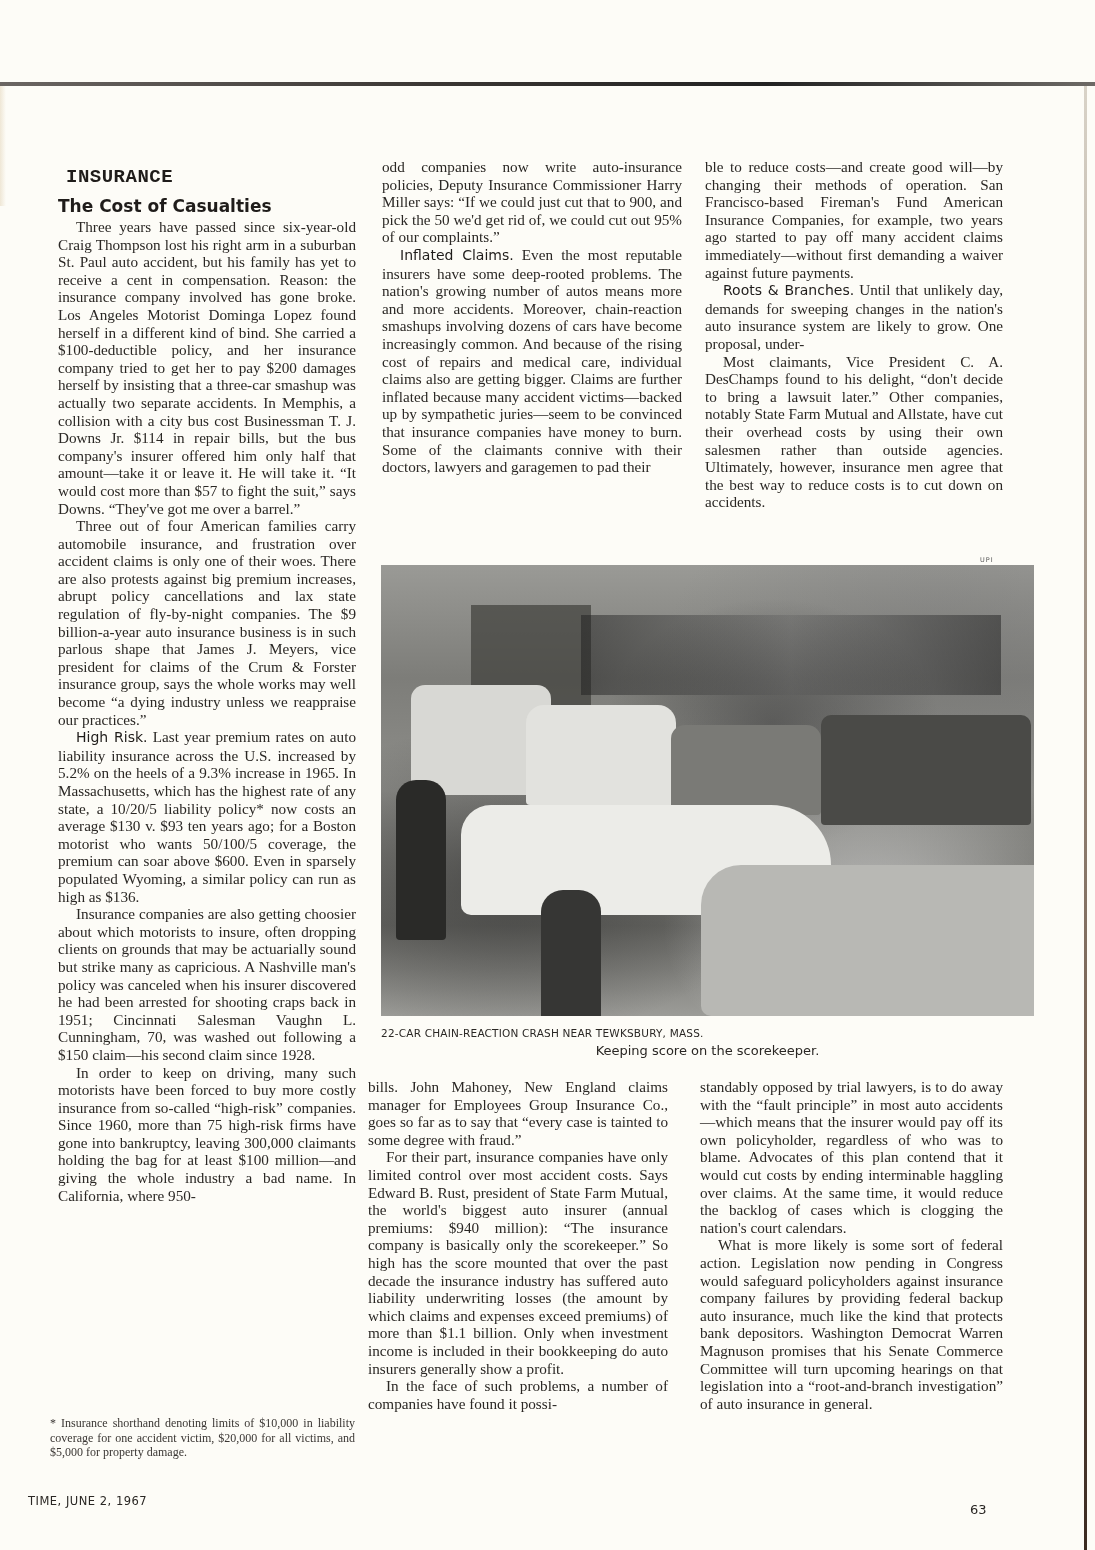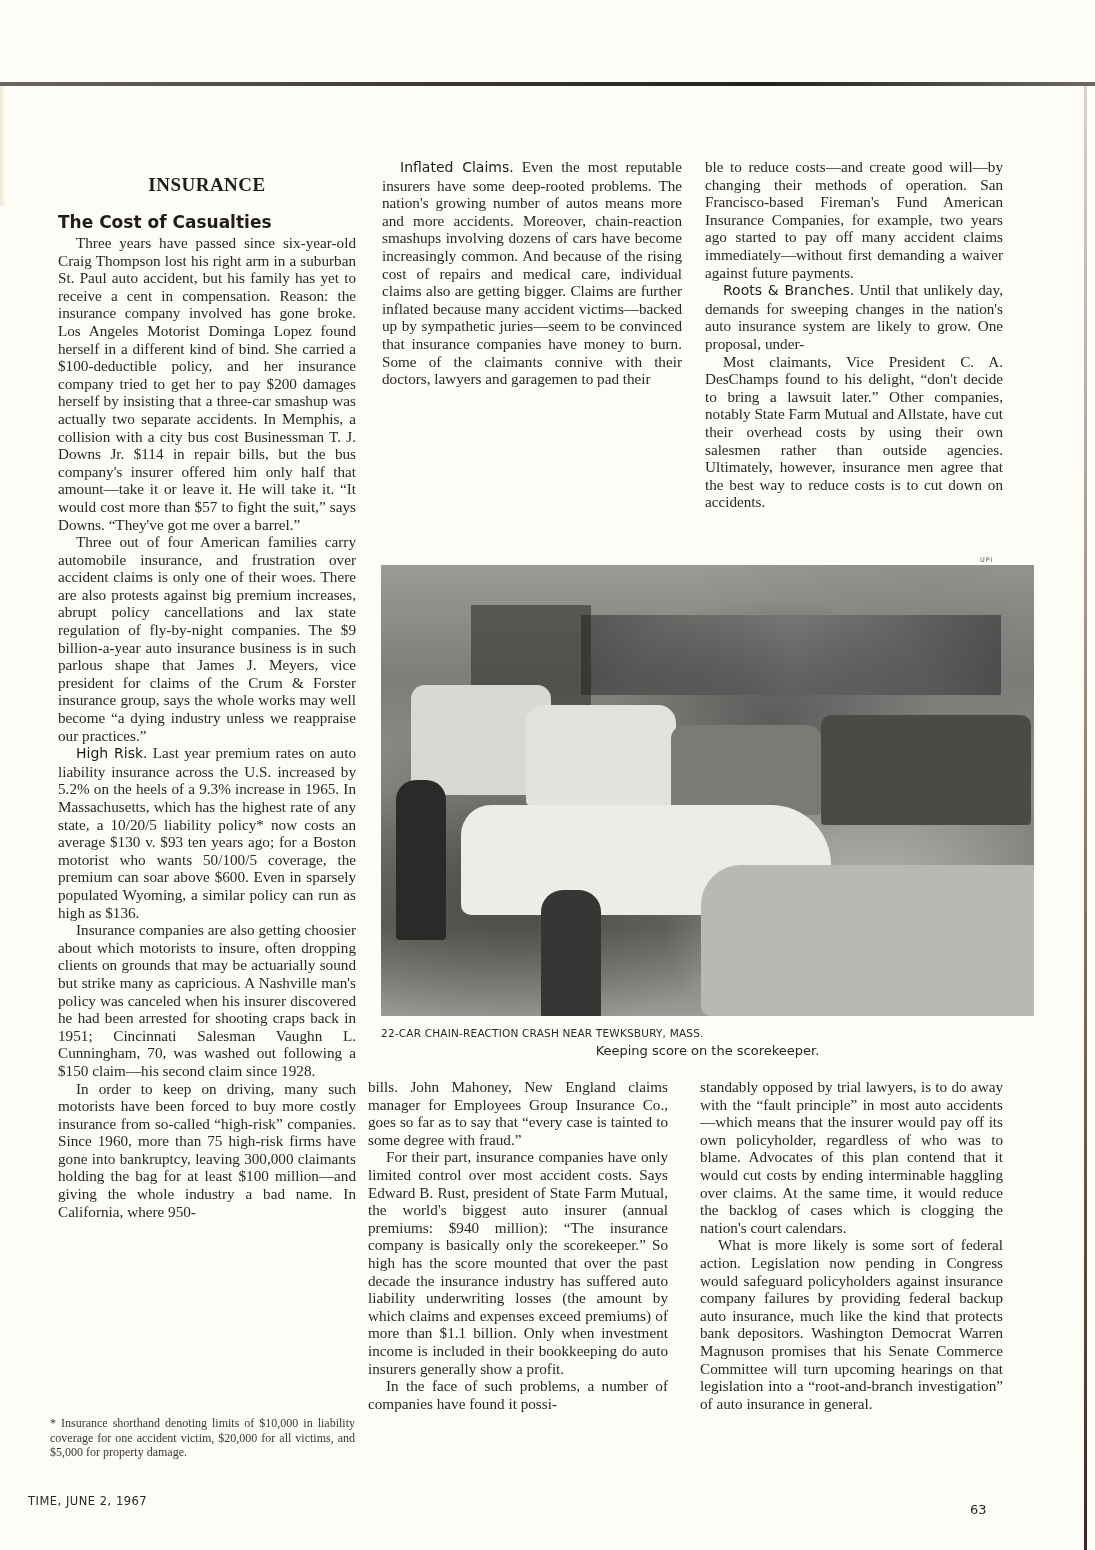--- a/index.html
+++ b/index.html
@@ -24,22 +24,22 @@
     .col {
       position: absolute;
       font-size: 15.2px;
       line-height: 17.6px;
       text-align: justify;
       hyphens: manual;
     }
     .col p { margin: 0; text-indent: 18px; }
     .col p.noindent { text-indent: 0; }
     .section-title {
-      font-family: Liberation Serif, serif; font-size: 19px; letter-spacing: 0.5px;
-      text-align: center; margin: 16px; line-height: 22px; color: #1f1c1a;
+      font-family: Liberation Mono, monospace; font-size: 19px; letter-spacing: 0.5px;
+      margin: 8px; line-height: 22px; color: #1f1c1a;
     }
     .headline {
       font-family: "DejaVu Sans", sans-serif; font-size: 17px; margin: 2px 0 2px 0;
       line-height: 20px; color: #1f1c1a; text-indent: 0;
     }
     .runin { font-family: "DejaVu Sans", sans-serif; font-size: 14px; color: #1f1c1a; }
     .footnote {
       position: absolute; left: 50px; top: 1416px; width: 305px;
       font-size: 12px; line-height: 14.6px; text-align: justify; color: #3a3633;
     }
@@ -87,20 +87,21 @@
   <h2 class="section-title">INSURANCE</h2>
   <h1 class="headline">The Cost of Casualties</h1>
   <p>Three years have passed since six-year-old Craig Thompson lost his right arm in a suburban St. Paul auto accident, but his family has yet to receive a cent in compensation. Reason: the insurance company involved has gone broke. Los Angeles Motorist Dominga Lopez found herself in a different kind of bind. She carried a $100-deductible policy, and her insurance company tried to get her to pay $200 damages herself by insisting that a three-car smashup was actually two separate accidents. In Memphis, a collision with a city bus cost Businessman T. J. Downs Jr. $114 in repair bills, but the bus company's insurer offered him only half that amount—take it or leave it. He will take it. “It would cost more than $57 to fight the suit,” says Downs. “They've got me over a barrel.”</p>
   <p>Three out of four American families carry automobile insurance, and frustration over accident claims is only one of their woes. There are also protests against big premium increases, abrupt policy cancellations and lax state regulation of fly-by-night companies. The $9 billion-a-year auto insurance business is in such parlous shape that James J. Meyers, vice president for claims of the Crum &amp; Forster insurance group, says the whole works may well become “a dying industry unless we reappraise our practices.”</p>
   <p><span class="runin">High Risk.</span><span> Last year premium rates on auto liability insurance across the U.S. increased by 5.2% on the heels of a 9.3% increase in 1965. In Massachusetts, which has the highest rate of any state, a 10/20/5 liability policy* now costs an average $130 v. $93 ten years ago; for a Boston motorist who wants 50/100/5 coverage, the premium can soar above $600. Even in sparsely populated Wyoming, a similar policy can run as high as $136.</span></p>
   <p>Insurance companies are also getting choosier about which motorists to insure, often dropping clients on grounds that may be actuarially sound but strike many as capricious. A Nashville man's policy was canceled when his insurer discovered he had been arrested for shooting craps back in 1951; Cincinnati Salesman Vaughn L. Cunningham, 70, was washed out following a $150 claim—his second claim since 1928.</p>
   <p>In order to keep on driving, many such motorists have been forced to buy more costly insurance from so-called “high-risk” companies. Since 1960, more than 75 high-risk firms have gone into bankruptcy, leaving 300,000 claimants holding the bag for at least $100 million—and giving the whole industry a bad name. In California, where 950-</p>
 </div>
 
 <div class="col" style="left:382px; top:158px; width:300px;">
+  <p class="noindent">odd companies now write auto-insurance policies, Deputy Insurance Commissioner Harry Miller says: “If we could just cut that to 900, and pick the 50 we'd get rid of, we could cut out 95% of our complaints.”</p>
   <p><span class="runin">Inflated Claims.</span><span> Even the most reputable insurers have some deep-rooted problems. The nation's growing number of autos means more and more accidents. Moreover, chain-reaction smashups involving dozens of cars have become increasingly common. And because of the rising cost of repairs and medical care, individual claims also are getting bigger. Claims are further inflated because many accident victims—backed up by sympathetic juries—seem to be convinced that insurance companies have money to burn. Some of the claimants connive with their doctors, lawyers and garagemen to pad their</span></p>
 </div>
 
 <div class="col" style="left:705px; top:158px; width:298px;">
   <p class="noindent">ble to reduce costs—and create good will—by changing their methods of operation. San Francisco-based Fireman's Fund American Insurance Companies, for example, two years ago started to pay off many accident claims immediately—without first demanding a waiver against future payments.</p>
   <p><span class="runin">Roots &amp; Branches.</span><span> Until that unlikely day, demands for sweeping changes in the nation's auto insurance system are likely to grow. One proposal, under-</span></p>
   <p>Most claimants, Vice President C. A. DesChamps found to his delight, “don't decide to bring a lawsuit later.” Other companies, notably State Farm Mutual and Allstate, have cut their overhead costs by using their own salesmen rather than outside agencies. Ultimately, however, insurance men agree that the best way to reduce costs is to cut down on accidents.</p>
 </div>
 
 <div class="credit">UPI</div>

